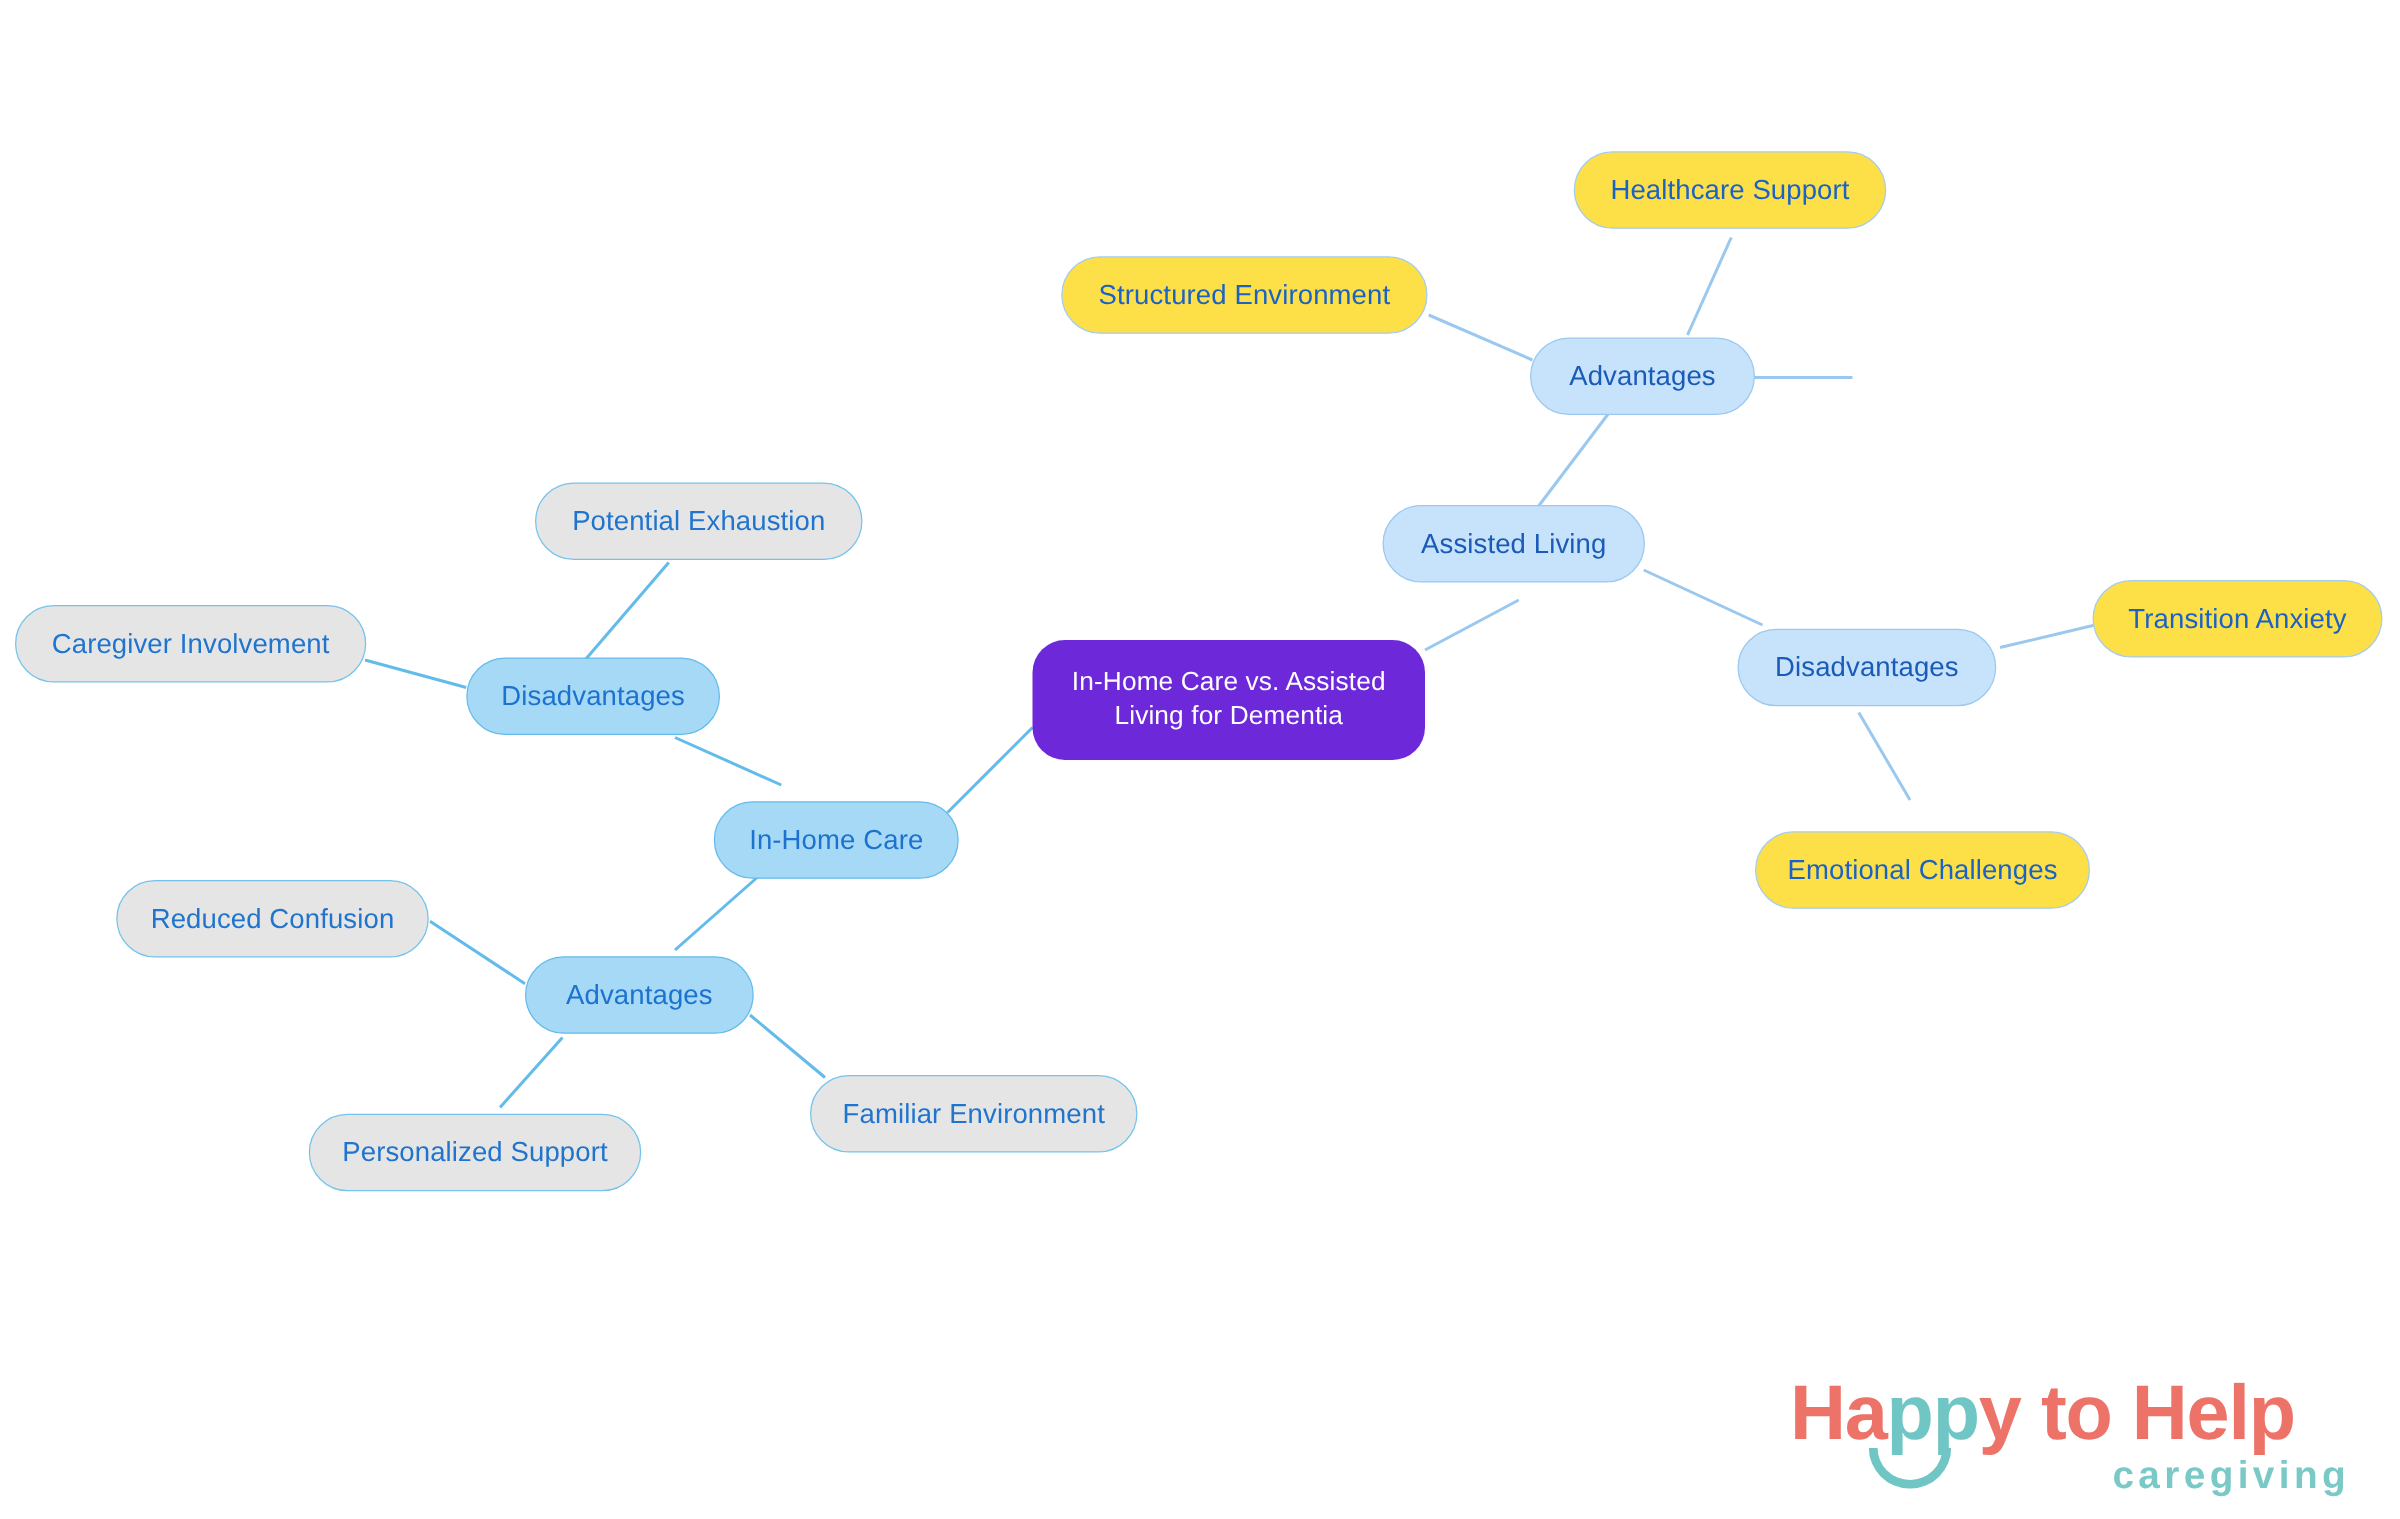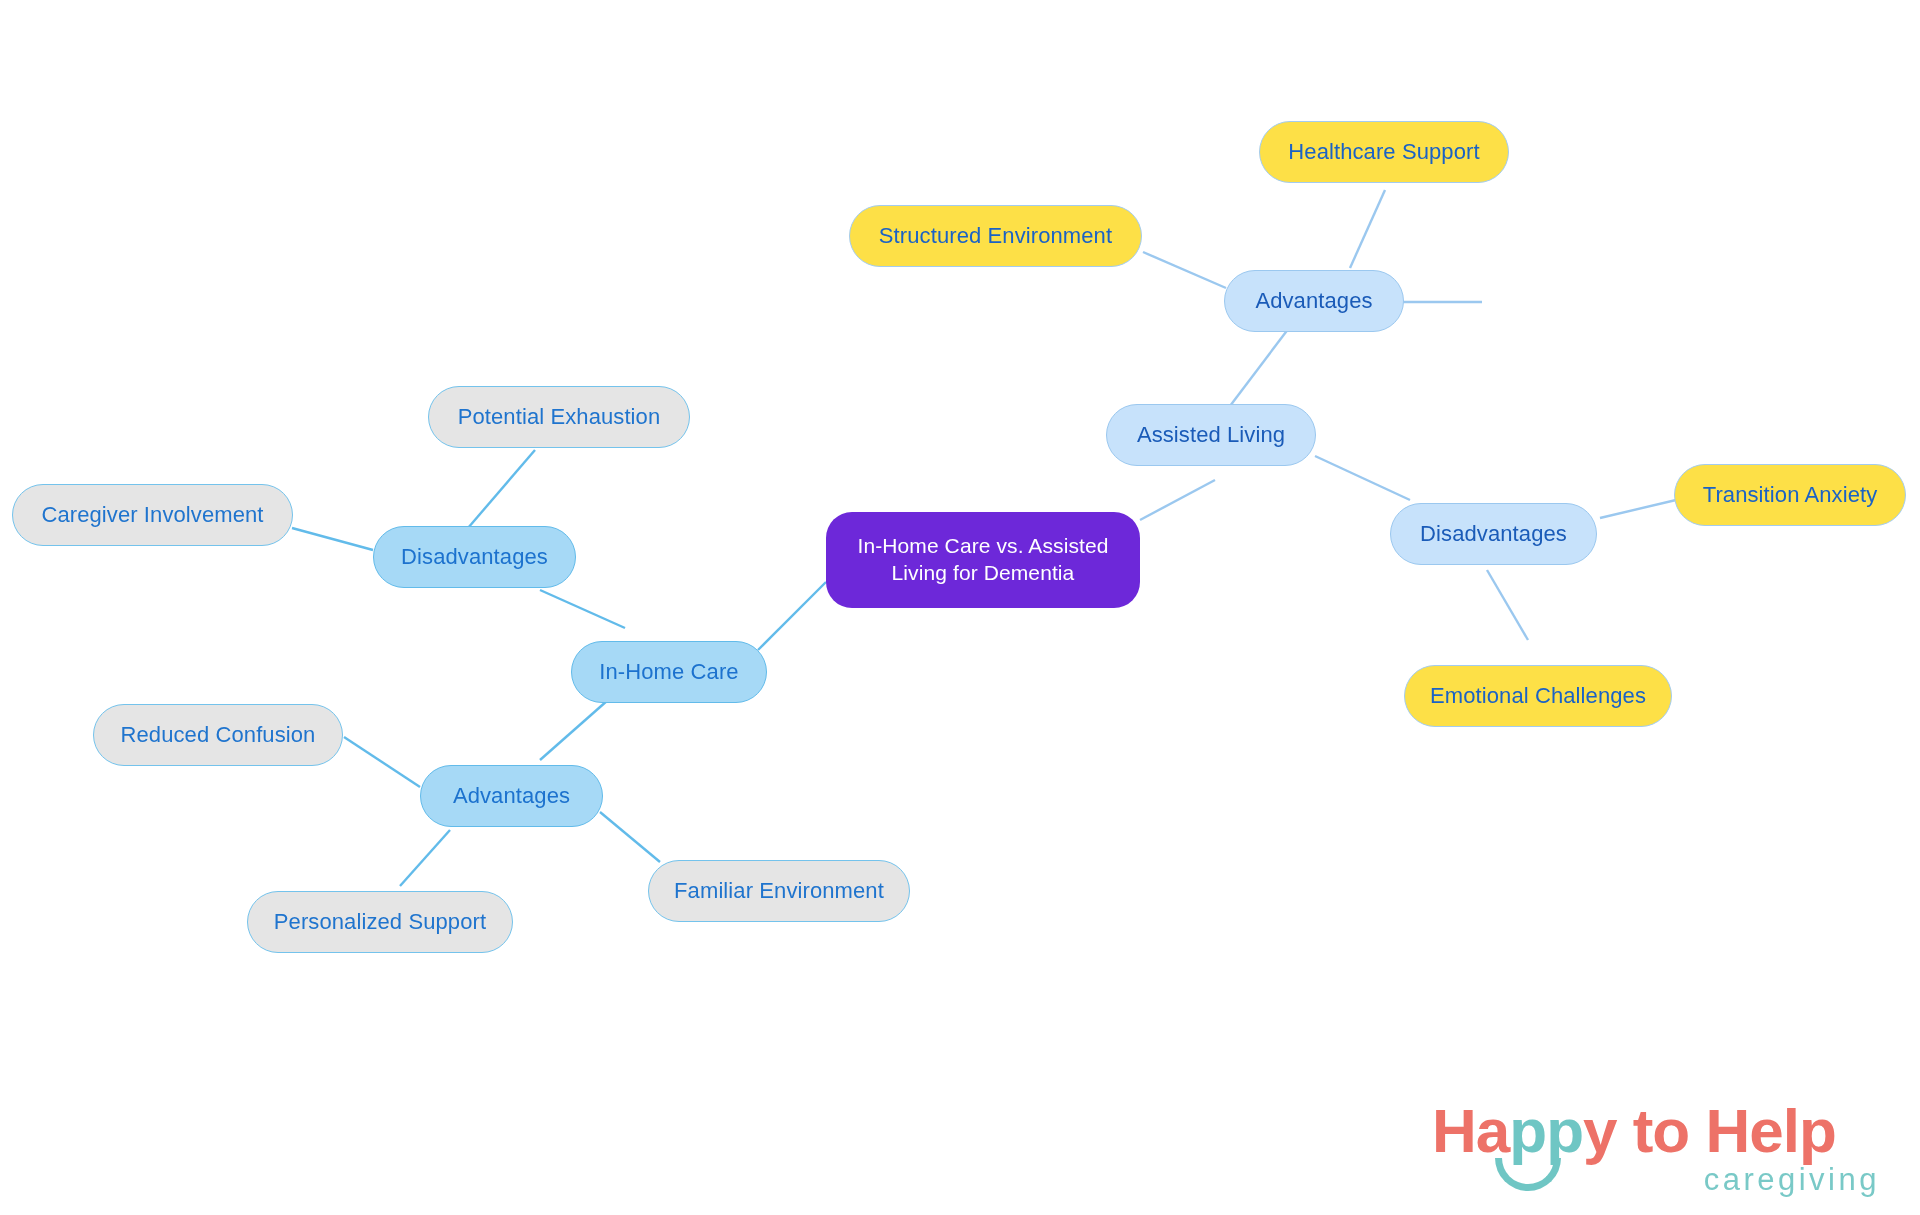--- a/index.html
+++ b/index.html
@@ -105,21 +105,21 @@
     height: 26px;
     border: 7px solid #6FC6C4;
     border-top: none;
     border-radius: 0 0 52px 52px;
   }
   .logo-sub {
     position: absolute;
     right: 2px;
     top: 62px;
     font-size: 31px;
-    font-weight: 400;
+    font-weight: 700;
     letter-spacing: 3.5px;
     color: #79C9C7;
     white-space: nowrap;
   }
 </style>
 </head>
 <body>
 
 <div id="canvas">
 

